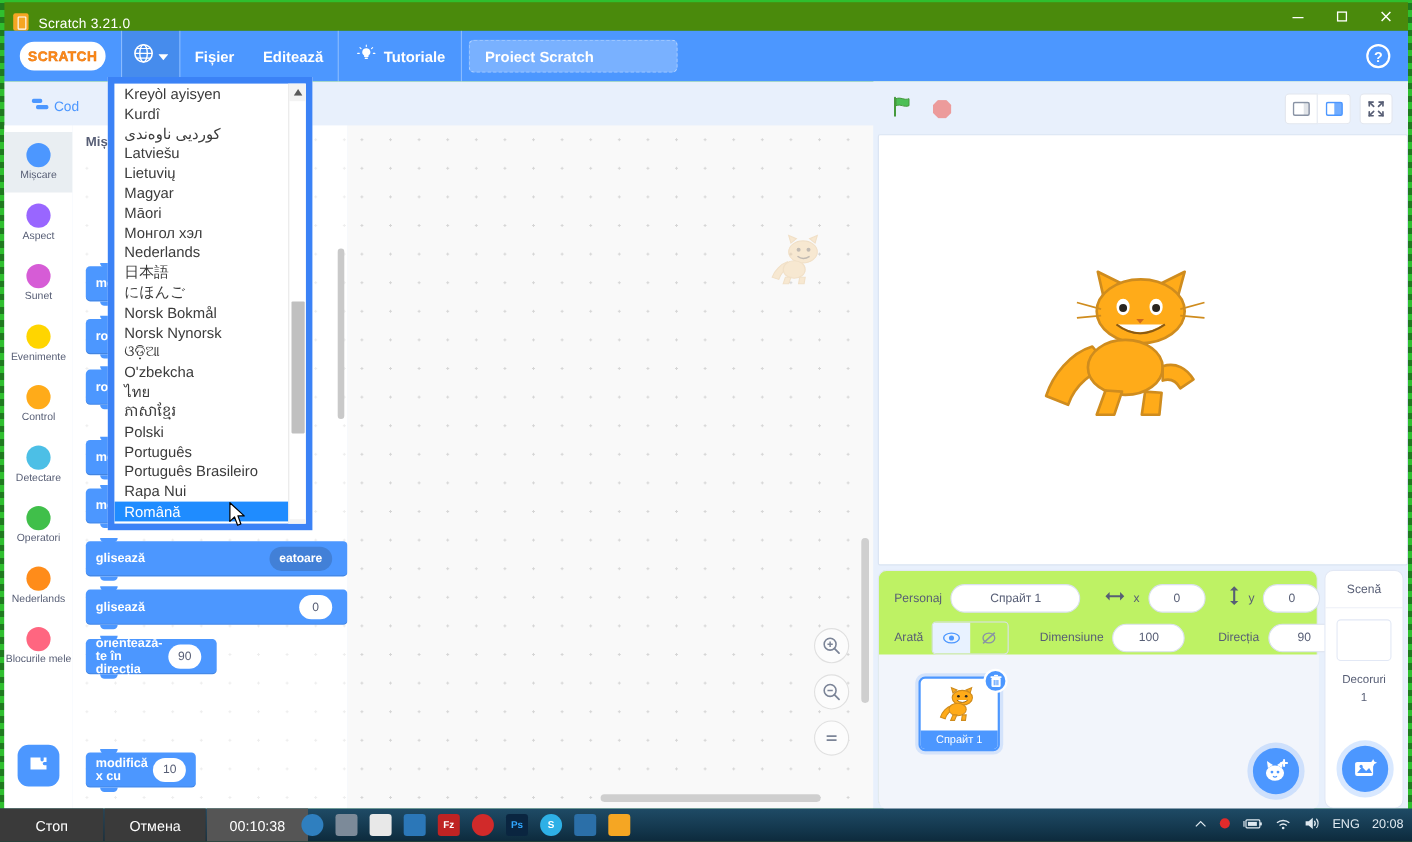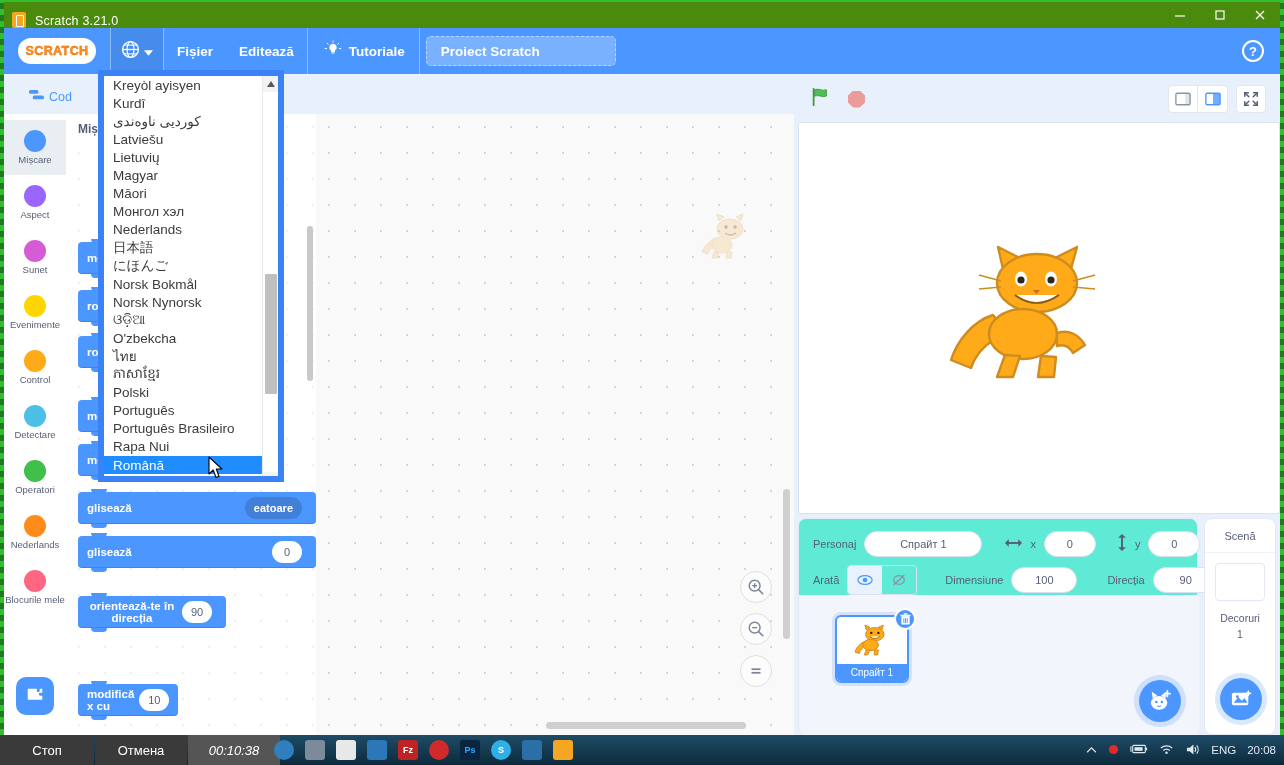--- a/index.html
+++ b/index.html
@@ -126,21 +126,21 @@
   .szb { width:30px; height:28px; background:#fff; border:1px solid #e2e6ee;
      display:flex; align-items:center; justify-content:center; }
   .szb:first-child{ border-radius:4px 0 0 4px; }
   .szb:nth-child(2){ border-left:none; border-radius:0 4px 4px 0; }
   .szb.fs { margin-left:8px; border-radius:4px; }
 
   .stage { position:absolute; left:4px; top:48px; width:482px; height:392px;
      background:#fff; border:1px solid #d9e3f2; border-radius:2px; overflow:hidden;}
 
   .spritepanel { position:absolute; left:4px; top:444px; width:400px; height:217px;
-     background:#5eead4; border-radius:8px; border:1px solid #e2e8f5; }
+     background:#bef264; border-radius:8px; border:1px solid #e2e8f5; }
   .spinfo { position:absolute; left:0; top:0; width:400px; height:72px; }
   .row1 { position:absolute; left:14px; top:12px; display:flex; align-items:center; }
   .row2 { position:absolute; left:14px; top:46px; display:flex; align-items:center; }
   .flabel { font-size:11px; color:#575e75; margin-right:8px; }
   .finput { border:1px solid #d9e0ee; border-radius:14px; height:26px;
      display:flex; align-items:center; justify-content:center; font-size:11px;
      color:#575e75; background:#fff; }
   .vis-toggle { display:flex; border:1px solid #d9e0ee; border-radius:4px; overflow:hidden; }
   .vis-b { width:34px; height:28px; display:flex; align-items:center; justify-content:center; }
   .vis-b.on { background:#e8f2ff; }
@@ -185,21 +185,21 @@
      background:#c0c0c0; border-radius:1px;}
   .cursor { position:absolute; left:208px; top:456px; z-index:70; }
 
   
   .taskbar { position:absolute; left:0; bottom:0; width:1284px; height:30px;
      background:linear-gradient(180deg,#1f4b66 0%,#14384e 60%,#0d2a3c 100%); }
   .tb-seg { position:absolute; top:0; height:30px; display:flex; align-items:center;
      justify-content:center; color:#fff; font-size:13px; }
   .tb-seg.a { left:0; width:94px; background:#3a3a3a; }
   .tb-seg.b { left:95px; width:92px; background:#3a3a3a; }
-  .tb-seg.c { left:188px; width:92px; background:#555;font-style:italic; }
+  .tb-seg.c { left:188px; width:92px; background:#555; }
   .tray-icons { position:absolute; right:8px; top:0; height:30px; display:flex;
      align-items:center; gap:11px; color:#dfe9f0; font-size:11.5px;}
   .qlaunch { position:absolute; left:268px; top:0; height:30px; display:flex;
      align-items:center; gap:11px; padding-left:6px; }
   .qli { width:20px; height:20px; border-radius:3px; display:flex; align-items:center;
      justify-content:center; font-size:9px; color:#fff; font-weight:bold; }
 </style>
 </head>
 <body>
 
@@ -357,21 +357,21 @@
         <span>mergi</span>
       </div>
       <div class="blk" style="left:12px; top:378px; width:238px;">
         <span>glisează</span>
         <span class="drop" style="margin-left:auto">eatoare</span>
       </div>
       <div class="blk" style="left:12px; top:422px; width:238px;">
         <span>glisează</span>
         <span class="oval" style="margin-left:auto">0</span>
       </div>
-      <div class="blk" style="left:12px; top:482px; width:148px;text-align:center;">
+      <div class="blk" style="left:12px; top:467px; width:119px;">
         <span>orientează-te în direcția</span>
         <span class="oval">90</span>
       </div>
       <div class="blk" style="left:12px; top:570px; width:100px;">
         <span>modifică x cu</span>
         <span class="oval">10</span>
       </div>
 
       <div class="pal-scroll"></div>
     </div>

